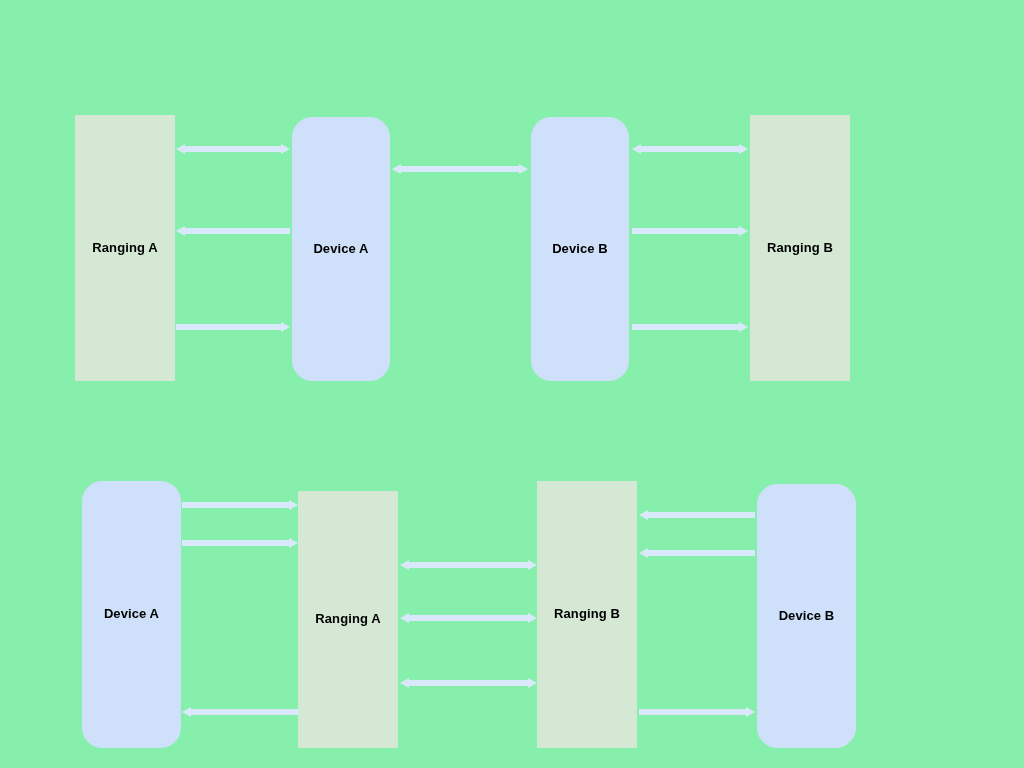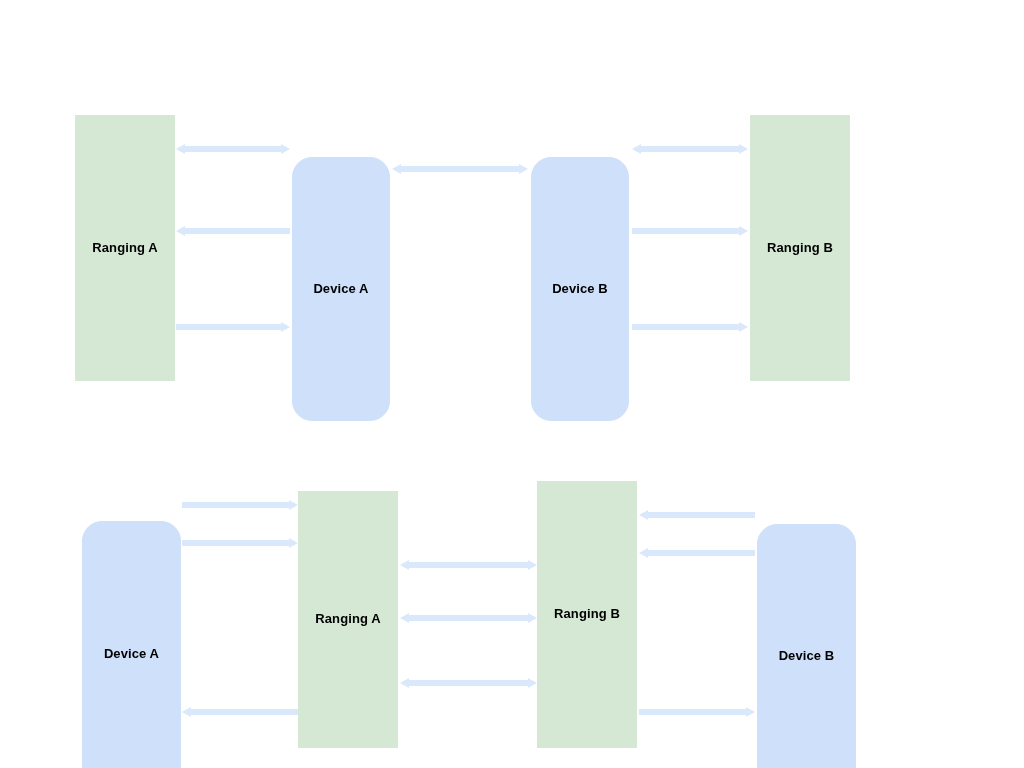--- a/index.html
+++ b/index.html
@@ -5,21 +5,21 @@
 <style>
   html, body {
     margin: 0;
     padding: 0;
     background: #000000;
   }
   #canvas {
     position: relative;
     width: 1024px;
     height: 768px;
-    background: #ffffff;
+    background: #86efac;
     overflow: hidden;
     font-family: "Liberation Sans", "DejaVu Sans", sans-serif;
   }
   .node {
     position: absolute;
     box-sizing: border-box;
     display: flex;
     align-items: center;
     justify-content: center;
   }
@@ -34,21 +34,20 @@
   }
   .node-green {
     background: #d5e8d4;
     border: 1px solid #d5e8d4;
     border-radius: 0;
   }
   .node-blue {
     background: #cfe0fa;
     border: 1px solid #cfe0fa;
     border-radius: 20px;
-    margin-top: 40px;
   }
   
   .arrow {
     position: absolute;
     height: 14px;
     pointer-events: none;
   }
   .arrow svg {
     display: block;
     width: 100%;

